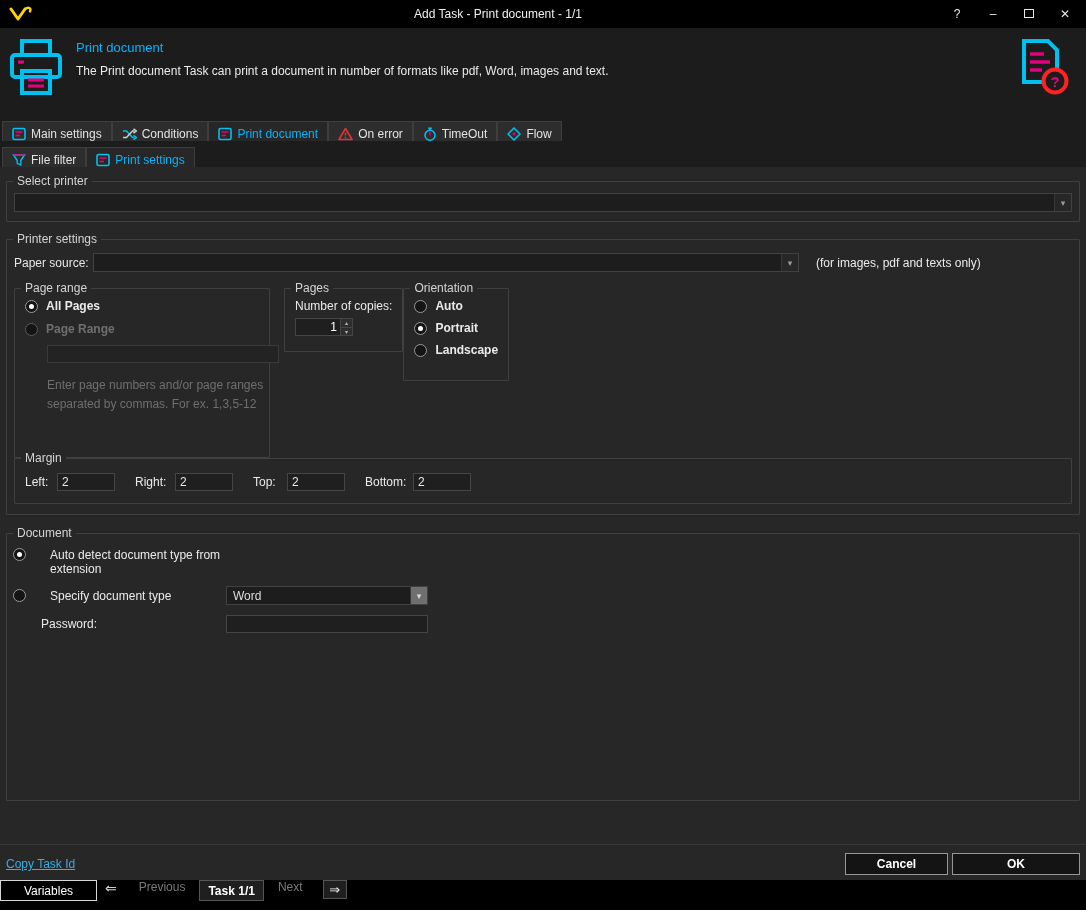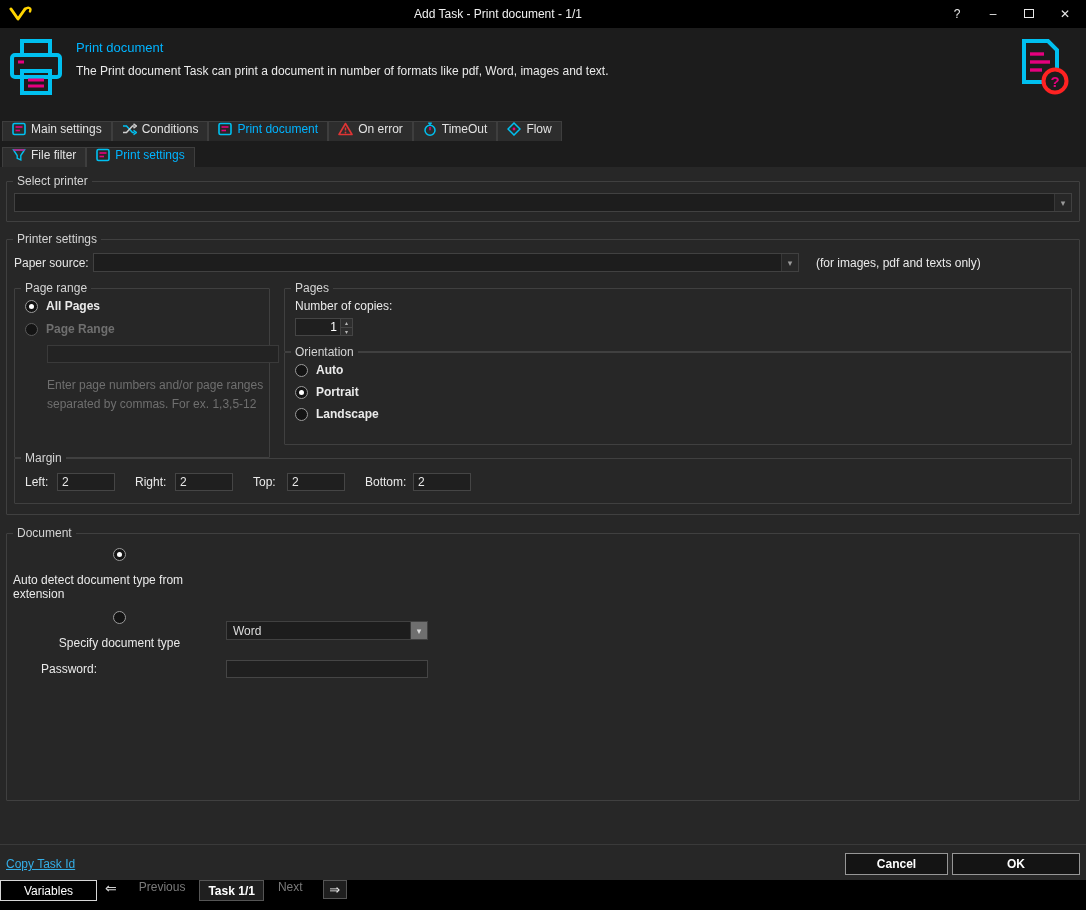--- a/index.html
+++ b/index.html
@@ -18,21 +18,21 @@
   
   .header { height:87px; background:#1c1c1c; display:flex; align-items:flex-start; padding:8px 10px 0 8px; position:relative; flex:0 0 auto; }
   .header-icon { margin:2px 8px 0 0; }
   .header-text { padding-top:4px; }
   .header-title { color:#00b4ff; font-size:13px; margin-bottom:9px; }
   .header-desc { color:#eaeaea; font-size:12px; }
   .header-help { position:absolute; right:16px; top:10px; }
 
   
   .tabbar { background:#1c1c1c; display:flex; align-items:flex-end; padding-left:2px; flex:0 0 auto; height:26px; }
-  .tab { display:flex; align-items:flex-start; gap:5px; padding:0 9px; background:#2d2d2d; border:1px solid #3e3e3e; border-bottom:none; color:#e2e2e2; height:20px; white-space:nowrap; cursor:default; }
+  .tab { display:flex; align-items:flex-end; gap:5px; padding:0 9px; background:#2d2d2d; border:1px solid #3e3e3e; border-bottom:none; color:#e2e2e2; height:20px; white-space:nowrap; cursor:default; }
   .tab.selected { background:#272727; color:#00b4ff; }
   .ticon { display:flex; align-items:center; }
   .ticon svg { display:block; }
 
   
   .content { flex:1; padding:6px 6px 4px; display:flex; flex-direction:column; background:#272727; min-height:0; }
   .group { position:relative; border:1px solid #404040; border-radius:1px; padding:12px 8px 8px; }
   .group > .legend { position:absolute; top:-8px; left:6px; background:#272727; padding:0 4px; color:#d4d4d4; line-height:15px; font-size:12px; }
 
   .combo { height:19px; background:#1d1d1d; border:1px solid #414141; display:flex; align-items:center; }
@@ -60,21 +60,21 @@
   .grp-printer-settings { margin-top:17px; padding:13px 7px 10px; }
   .paper-row { display:flex; align-items:center; }
   .paper-row .plabel { width:79px; color:#e6e6e6; }
   .paper-row .combo { width:706px; }
   .paper-note { margin-left:17px; color:#eaeaea; }
 
   .ps-columns { display:flex; gap:14px; margin-top:16px; }
   .grp-page-range { width:256px; height:170px; padding:10px 10px 8px; }
   .pr-input { width:232px; margin:8px 0 0 22px; display:block; }
   .pr-hint { width:226px; margin:13px 0 0 22px; color:#6f6f6f; line-height:19px; }
-  .right-col { flex:1; display:flex; flex-direction:column; }
+  .right-col { flex:1; display:flex; flex-direction:row; }
   .grp-pages { height:64px; padding:10px 10px 8px; }
   .copies-label { color:#eaeaea; margin-bottom:5px; }
   .spin { display:flex; width:58px; height:18px; }
   .spin-input { width:45px; height:18px; background:#1f1f1f; border:1px solid #454545; border-right:none; color:#fff; font-family:inherit; font-size:12px; text-align:right; padding:0 3px; outline:none; }
   .spin-btns { width:13px; display:flex; flex-direction:column; border:1px solid #454545; }
   .spin-btns span { flex:1; display:flex; align-items:center; justify-content:center; font-size:6px; color:#b8b8b8; background:#2e2e2e; cursor:default; }
   .spin-btns span:first-child { border-bottom:1px solid #454545; }
   .grp-orientation { height:93px; padding:10px 10px 8px; }
   .grp-orientation .radio-row { margin-bottom:8px; }
   .grp-page-range .radio-row { margin-bottom:9px; }
@@ -82,21 +82,21 @@
   .grp-margin { margin-top:0; padding:14px 10px 12px; }
   .margin-row { display:flex; align-items:center; }
   .mlabel { color:#eaeaea; }
   .mlabel.l1 { width:32px; } .mlabel.l2 { width:40px; } .mlabel.l3 { width:34px; } .mlabel.l4 { width:48px; }
   .minput { width:58px; margin-right:20px; }
   .minput.last { margin-right:0; }
 
   
   .grp-document { margin-top:18px; height:268px; padding:14px 6px 8px; }
   .doc-row { display:flex; align-items:center; margin-bottom:10px; }
-  .doc-radio-cell { width:213px; display:flex; align-items:center; gap:12px;flex-direction:column; }
+  .doc-radio-cell { width:213px; display:flex; gap:24px; }
   .doc-combo { width:202px; }
   .doc-pass-label { margin-left:28px; width:185px; color:#eaeaea; }
   .doc-pass-input { width:202px; }
 
   .spacer { flex:1; }
 
   .fallback-row { display:flex; align-items:center; gap:9px; margin:6px 0 9px 1px; }
   .sep { border-top:1px solid #3a3a3a; margin:0 -6px; }
 
   .footer-row { display:flex; align-items:center; margin-top:7px; height:24px; }

